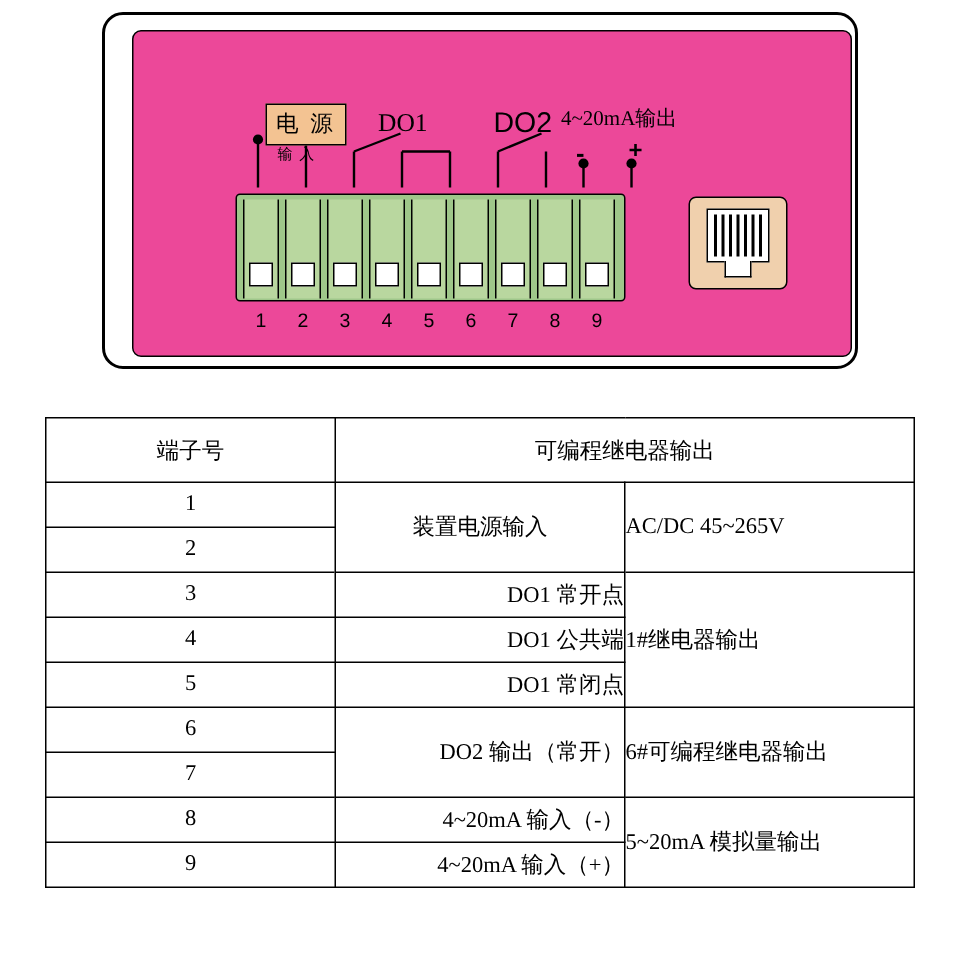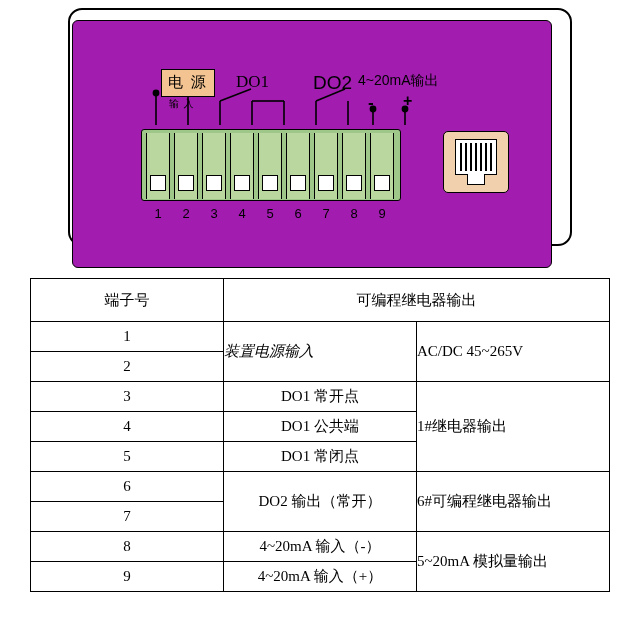--- a/index.html
+++ b/index.html
@@ -29,27 +29,27 @@
     left: 0; top: 0;
     width: 504px;
     height: 238px;
     box-sizing: border-box;
     border: 2px solid #000;
     border-radius: 14px;
     background: #ffffff;
   }
   .device-inner {
     position: absolute;
-    left: 4px; top: 12px;
+    left: 20px; top: 12px;
     width: 480px;
-    height: 248px;
+    height: 218px;
     box-sizing: border-box;
     border: 1.5px solid #000;
     border-radius: 6px;
-    background: #a21caf;
+    background: #ec4899;
   }
 
   
   .lbl {
     position: absolute;
     font-family: "Liberation Serif", serif;
     font-size: 13px;
     line-height: 1;
     white-space: nowrap;
   }
@@ -80,21 +80,21 @@
   #label-do2 {
     left: 240px;
     top: 52px;
     font-size: 19px;
     font-family: "Liberation Sans", sans-serif;
   }
   #label-420 {
     left: 285px;
     top: 52px;
     font-size: 14px;
-    font-family: Liberation Sans, sans-serif;
+    font-family: Liberation Serif, serif;
     text-align: right;
   }
   #label-minus {
     left: 295px;
     top: 73px;
     font-size: 17px;
     font-weight: bold;
     font-family: "Liberation Sans", sans-serif;
   }
   #label-plus {
@@ -226,26 +226,25 @@
     margin-top: 47px;
   }
   .cell-num {
     text-align: center;
     height: 29px;
     width: 88px;
     font-size: 14px;
     font-family: "Liberation Sans", sans-serif;
   }
   .cell-desc {
-    text-align: left;
+    text-align: center;
     padding-left: 14px;
-    font-style: italic;
   }
   .cell-desc-c {
-    text-align: center;
+    text-align: right;
     padding-left: 18px;
   }
   .cell-right {
     text-align: left;
     padding-left: 16px;
     width: 186px;
   }
   .nb-bottom { border-bottom: none !important; }
 </style>
 </head>

